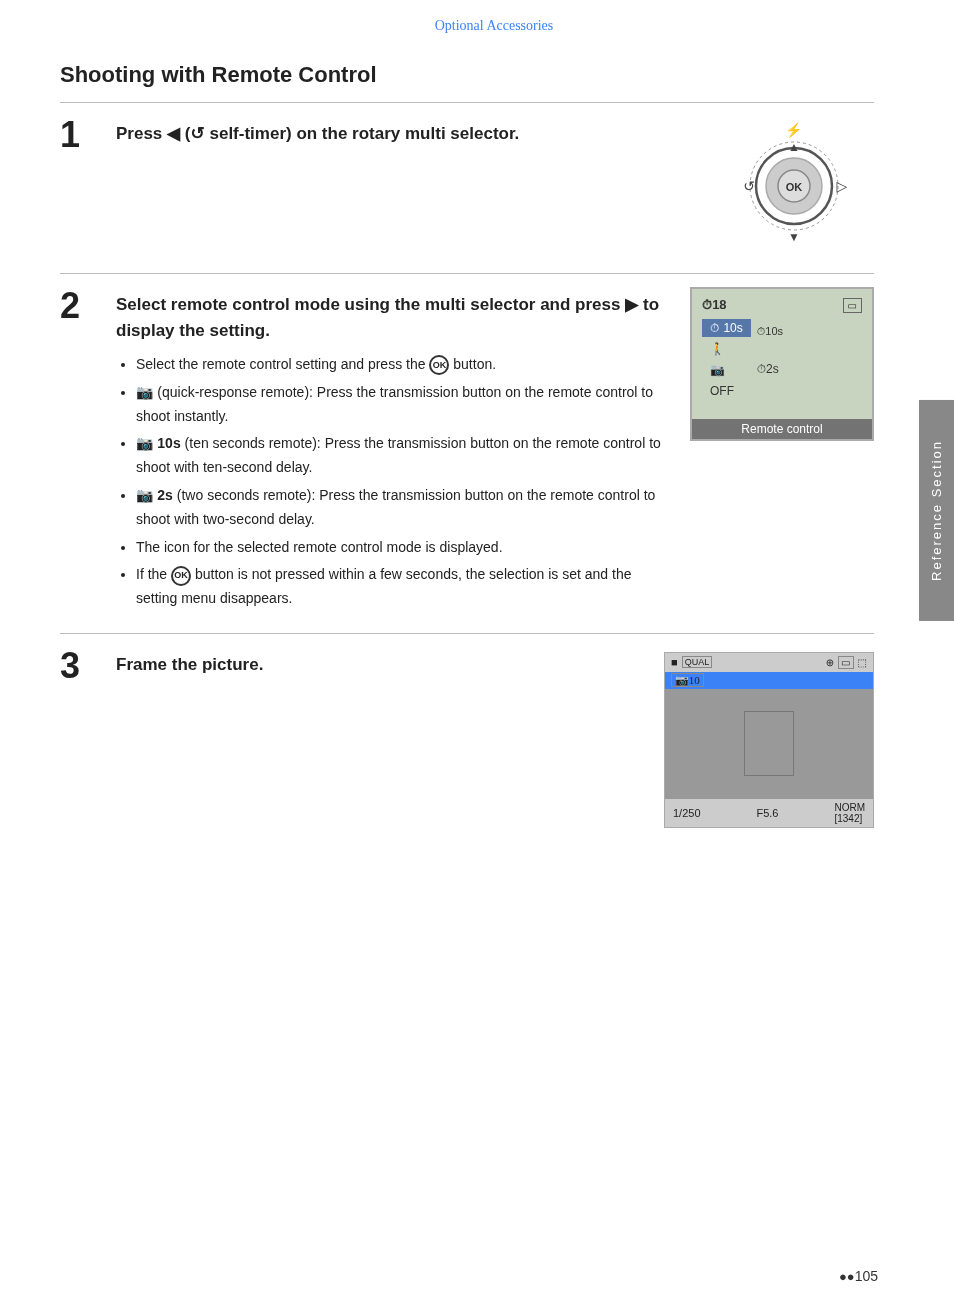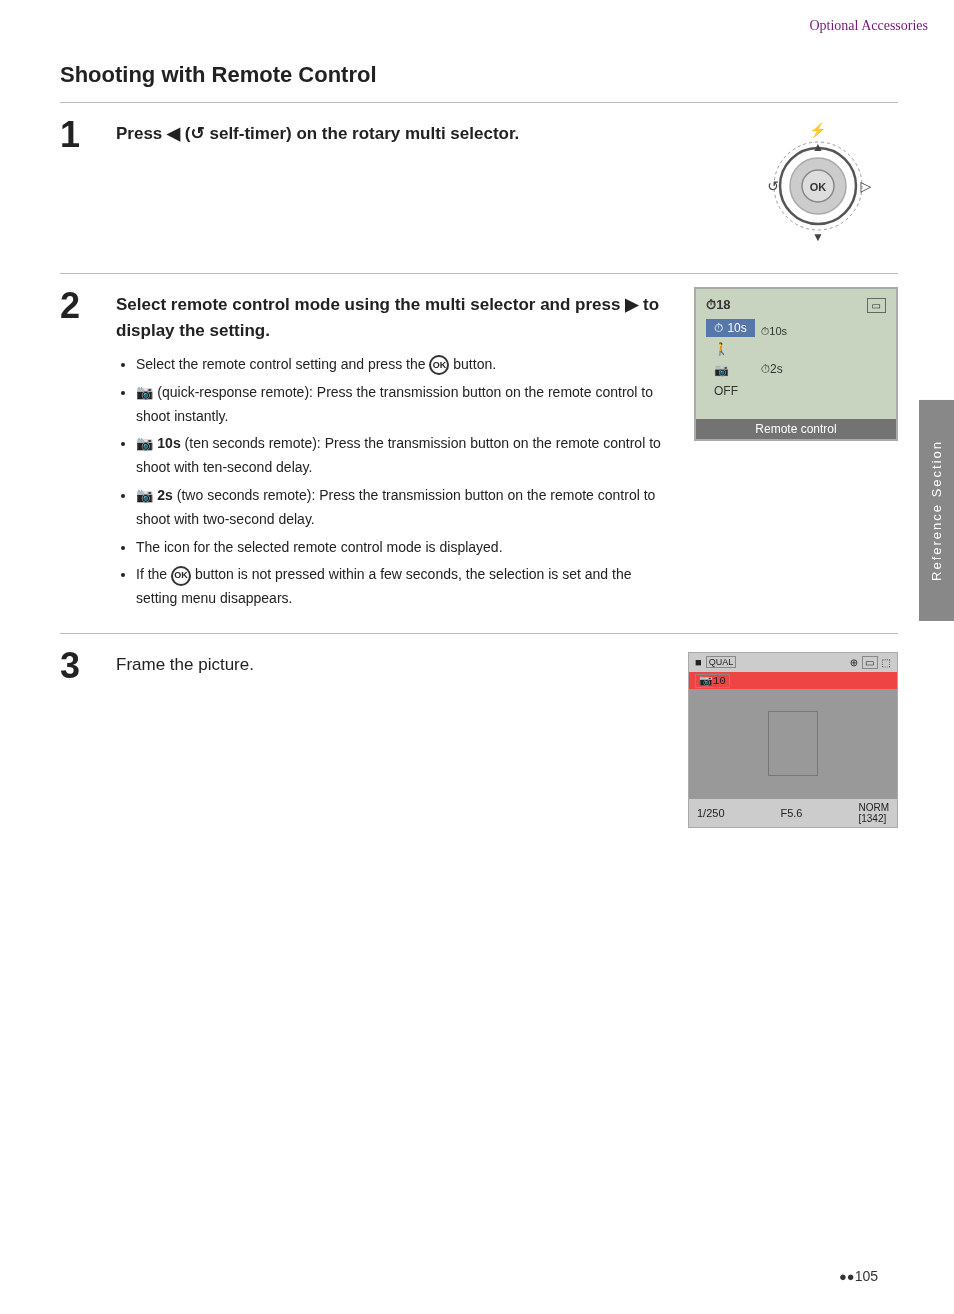--- a/index.html
+++ b/index.html
@@ -8,29 +8,29 @@
       min-height: 1314px;
       background: #fff;
       font-family: 'Times New Roman', Times, serif;
       font-size: 15px;
       color: #222;
       position: relative;
     }
 
     .page-header {
       display: flex;
-      justify-content: flex-end;
+      justify-content: center;
       padding: 18px 26px 8px 60px;
       font-size: 14px;
-      color: #701a75;
+      color: #3b82f6;
       border-bottom: none;
     }
 
     .main-content {
-      padding: 20px 56px 60px 60px;
+      padding: 20px 80px 60px 60px;
     }
 
     .section-title {
       font-size: 22px;
       font-weight: bold;
       margin-bottom: 14px;
       font-family: Arial, sans-serif;
     }
 
     .intro-text {
@@ -101,21 +101,21 @@
       font-size: 14px;
       line-height: 1.7;
     }
 
     .bullet-list li {
       margin-bottom: 4px;
     }
 
     
     .lcd-box {
-      width: 204px;
+      width: 184px;
       border: 2px solid #aaa;
       background: #e8e8e8;
       font-family: Arial, sans-serif;
       font-size: 11px;
       padding: 0;
       flex-shrink: 0;
       margin-top: -5px;
     }
 
     .lcd-screen {
@@ -285,40 +285,40 @@
             </div>
           </div>
         </div>
         <div class="lcd-caption">Remote control</div>
       </div>
     </div>
 
     <div class="step3-row">
       <div class="step-number">3</div>
       <div class="step-content">
-        <div class="step-title" style="font-weight:normal;">
+        <div class="step-title" style="font-weight:bold;">
           Frame the picture.
         </div>
       </div>
 
       <div class="viewfinder-box">
 
         <div style="background:#ccc;padding:3px 6px;display:flex;justify-content:space-between;align-items:center;font-family:Arial,sans-serif;font-size:10px;">
           <div style="display:flex;gap:4px;align-items:center;">
             <span style="font-size:11px;">■</span>
             <span style="font-size:9px;border:1px solid #888;padding:0 2px;">QUAL</span>
           </div>
           <div style="display:flex;gap:4px;align-items:center;">
             <span>⊕</span>
             <span style="border:1px solid #888;padding:0 2px;">▭</span>
             <span>⬚</span>
           </div>
         </div>
 
-        <div style="background:#ef4444;padding:2px 6px;font-family:Liberation Mono, monospace;font-size:11px;">
+        <div style="background:#3b82f6;padding:2px 6px;font-family:Liberation Serif, serif;font-size:11px;">
           <span style="border:1px solid #888;padding:0 3px;">📷10</span>
         </div>
 
         <div style="background:#999;height:110px;display:flex;align-items:center;justify-content:center;">
           <div style="border:1px solid #777;width:50px;height:65px;"></div>
         </div>
 
         <div style="background:#ccc;padding:3px 8px;display:flex;justify-content:space-between;align-items:center;font-family:Arial,sans-serif;font-size:11px;font-weight:normal;">
           <span>1/250</span>
           <span>F5.6</span>

